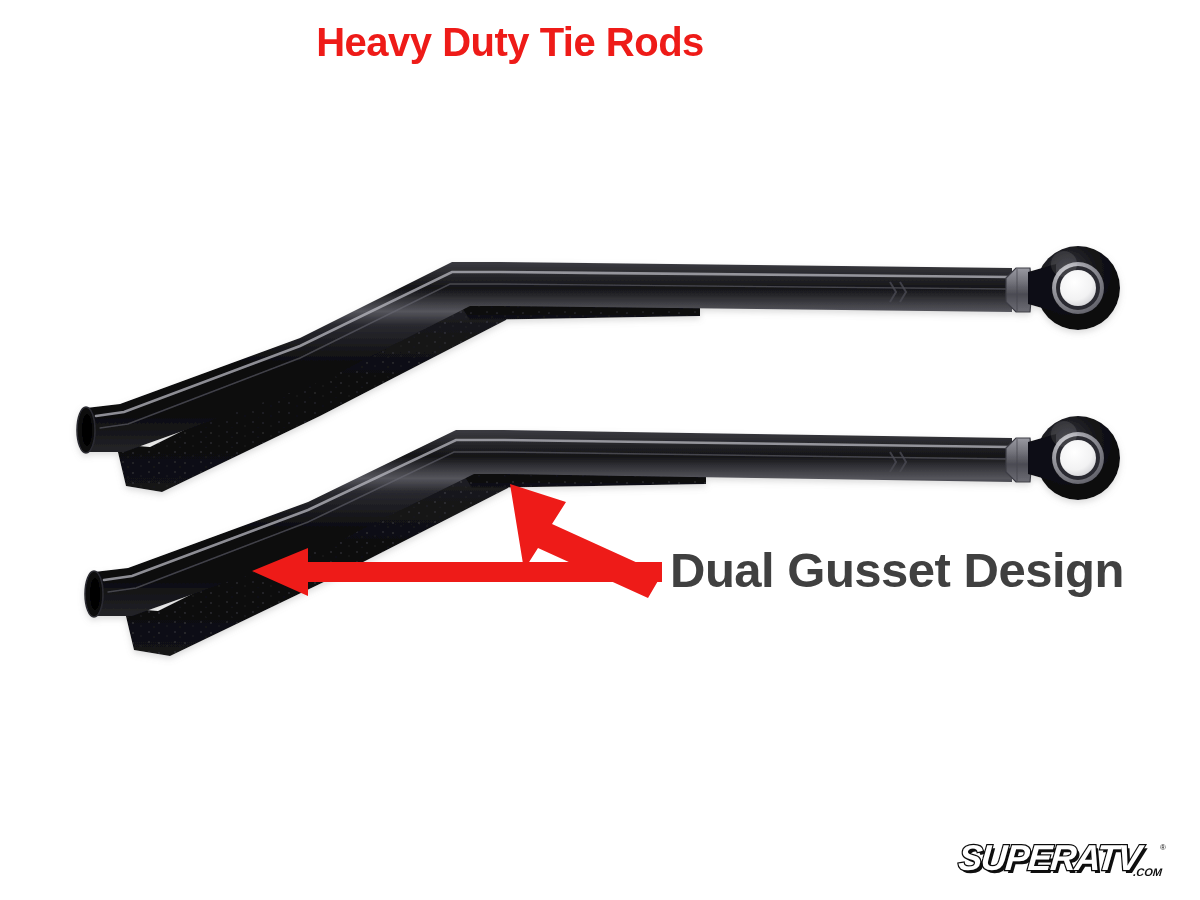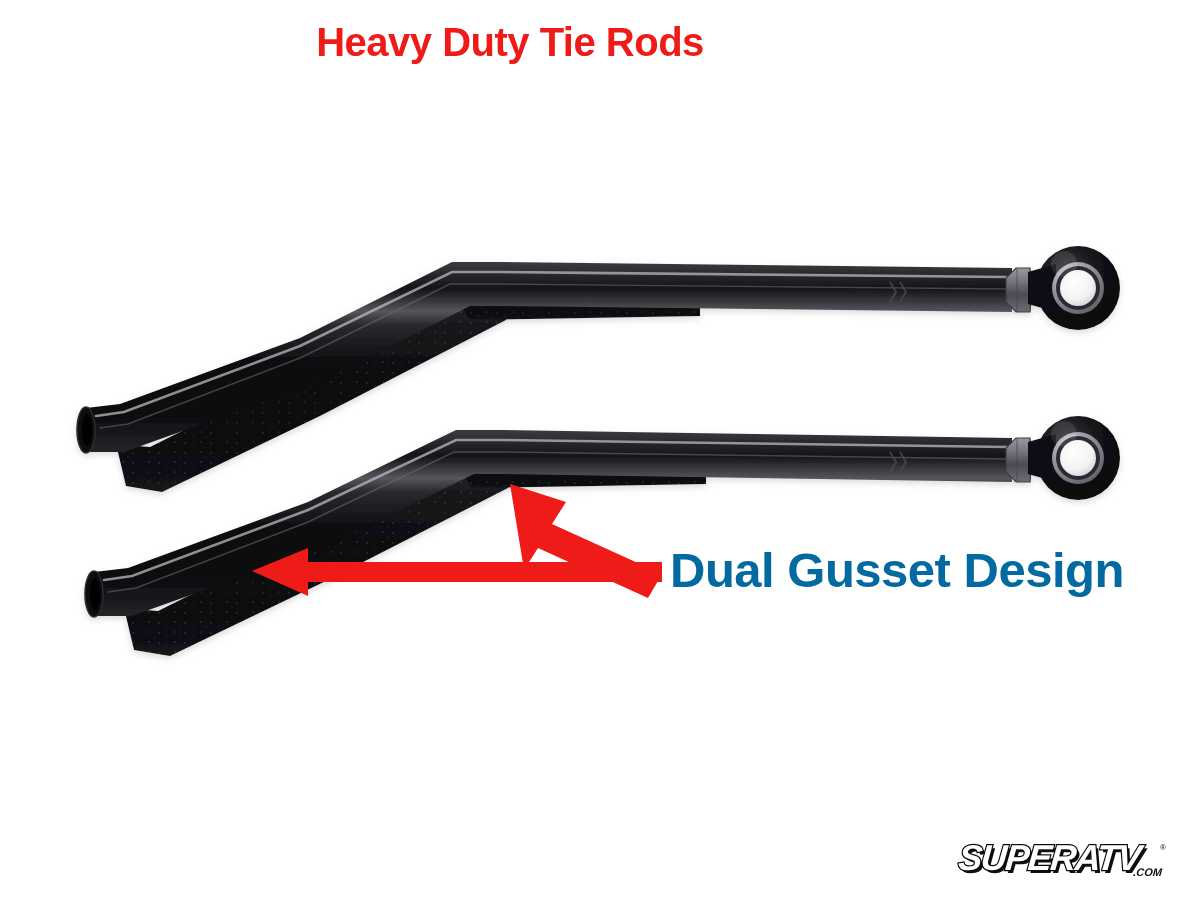--- a/index.html
+++ b/index.html
@@ -244,21 +244,21 @@
       <polygon fill="#ee1b18" points="510,484 566,502 552,524 662,574 648,598 538,548 524,570"></polygon>
     </g>
 
     <g>
       <polygon fill="#ee1b18" points="252,571 308,548 308,562 662,562 662,582 308,582 308,596"></polygon>
     </g>
   </svg>
 
   <div class="heading-text" id="title" style="color:#ee1b18;">Heavy Duty Tie Rods</div>
 
-  <div class="heading-text" id="callout-label" style="color:#0369a1;">Dual Gusset Design</div>
+  <div class="heading-text" id="callout-label" style="color:#404040;">Dual Gusset Design</div>
 
   <div id="logo-wrap">
     <svg viewBox="0 0 215 55" width="215" height="55" xmlns="http://www.w3.org/2000/svg">
 
       <text x="6" y="40" font-family="'Liberation Sans', sans-serif" font-size="36" font-weight="bold" font-style="italic" letter-spacing="-1.5" fill="#101010" transform="skewX(-5) translate(3,3)">SUPERATV</text>
 
       <text x="6" y="40" font-family="'Liberation Sans', sans-serif" font-size="36" font-weight="bold" font-style="italic" letter-spacing="-1.5" fill="#ffffff" stroke="#0b0b0b" stroke-width="2.4" paint-order="stroke" transform="skewX(-5)">SUPERATV</text>
 
       <text x="182" y="46" font-family="'Liberation Sans', sans-serif" font-size="11" font-weight="bold" font-style="italic" fill="#111111" transform="skewX(-5)">.COM</text>
 

